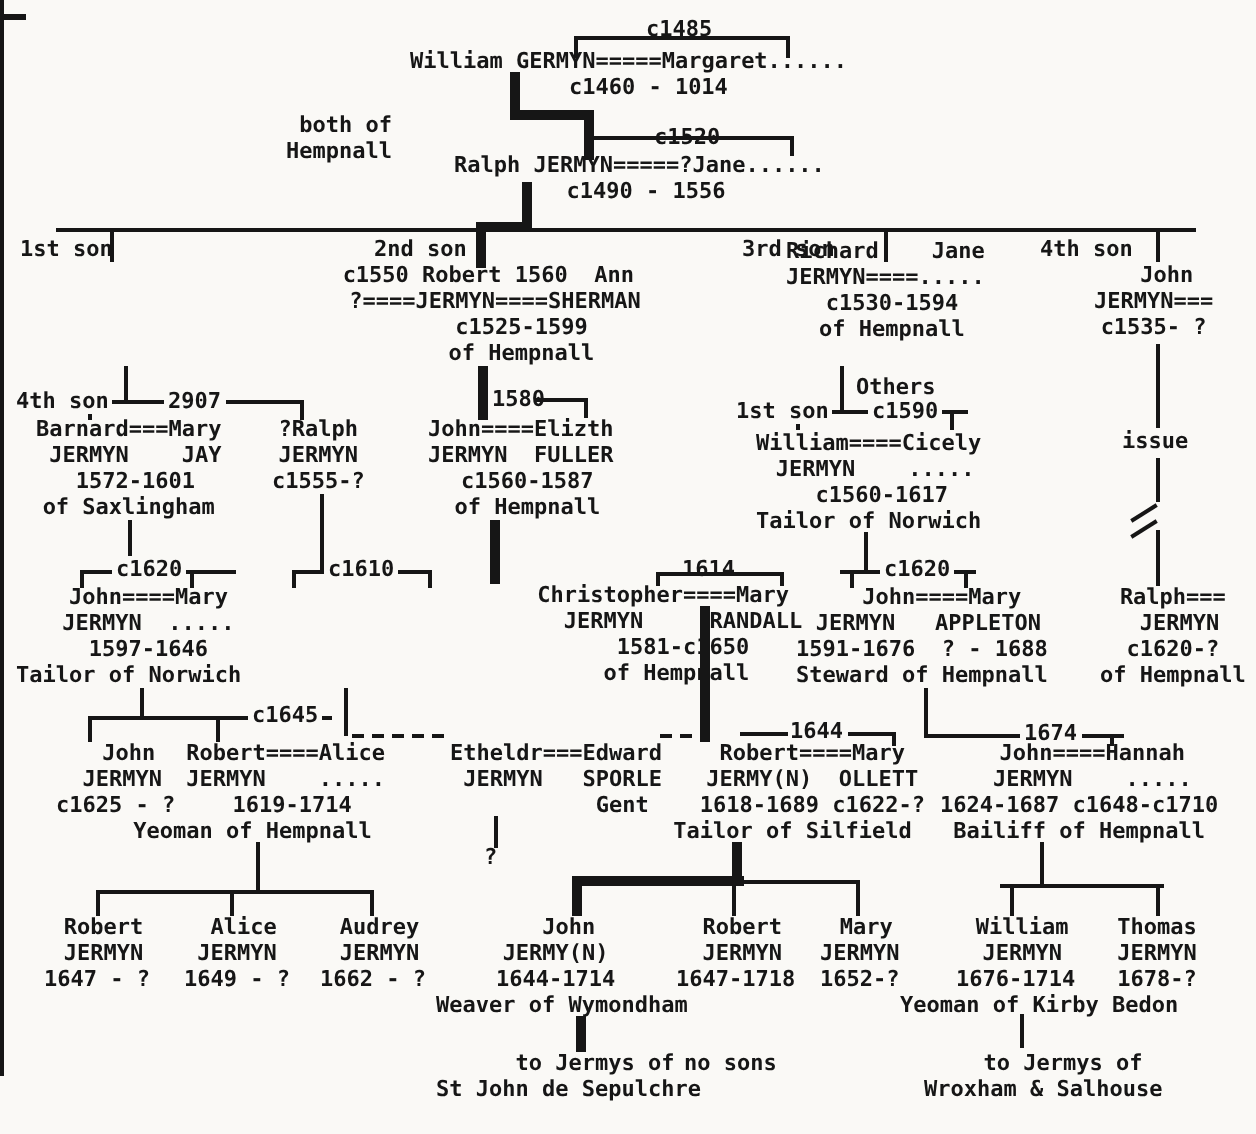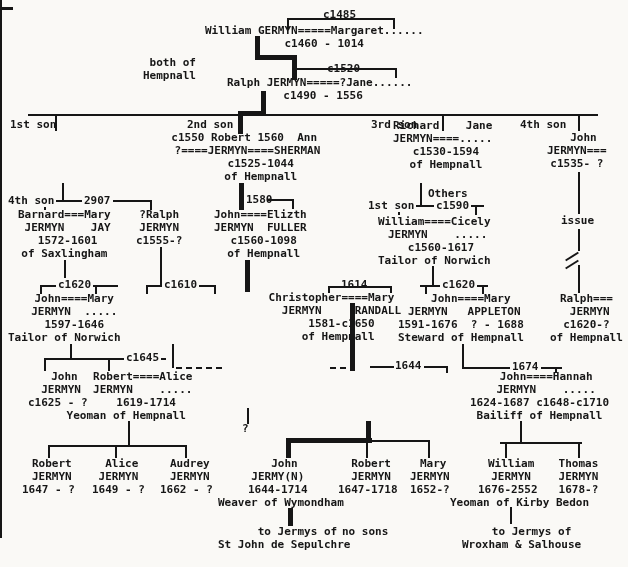--- a/index.html
+++ b/index.html
@@ -55,21 +55,21 @@
   <i class="ln v" style="left:55px;top:114px;height:17px"></i>
   <i class="ln v" style="left:442px;top:114px;height:17px"></i>
   <i class="ln v" style="left:578px;top:114px;height:17px"></i>
   <div class="t" style="left:10px;top:118px">1st son</div>
   <div class="t" style="left:187px;top:118px">2nd son</div>
   <div class="t" style="left:371px;top:118px">3rd son</div>
   <div class="t" style="left:520px;top:118px">4th son</div>
 
   <div class="t" style="left:168px;top:131px">c1550 Robert 1560  Ann
  ?====JERMYN====SHERMAN
-     c1525-1044
+     c1525-1599
      of Hempnall</div>
   <div class="t" style="left:393px;top:119px">Richard    Jane
 JERMYN====.....
  c1530-1594
  of Hempnall</div>
   <div class="t" style="left:547px;top:131px">  John
 JERMYN===
 c1535- ?</div>
 
   <i class="ln v" style="left:62px;top:183px;height:18px"></i>
@@ -101,21 +101,21 @@
 
   <div class="t" style="left:18px;top:208px">Barnard===Mary
  JERMYN    JAY
  1572-1601
 of Saxlingham</div>
   <div class="t" style="left:136px;top:208px">?Ralph
 JERMYN
 c1555-?</div>
   <div class="t" style="left:214px;top:208px">John====Elizth
 JERMYN  FULLER
- c1560-1098
+ c1560-1587
  of Hempnall</div>
   <div class="t" style="left:378px;top:215px">William====Cicely
  JERMYN    .....
   c1560-1617
 Tailor of Norwich</div>
 
   <i class="ln v" style="left:64px;top:260px;height:26px"></i>
   <i class="ln h" style="left:40px;top:285px;width:78px"></i>
   <i class="ln v" style="left:40px;top:285px;height:9px"></i>
   <i class="ln v" style="left:95px;top:285px;height:9px"></i>
@@ -178,20 +178,27 @@
   <i class="ln v" style="left:555px;top:367px;height:6px"></i>
   <div class="t md" style="left:510px;top:360px">1674</div>
 
   <div class="t" style="left:28px;top:370px">  John
  JERMYN
 c1625 - ?</div>
   <div class="t" style="left:60px;top:370px">     Robert====Alice
      JERMYN    .....
       1619-1714
 Yeoman of Hempnall</div>
+  <div class="t" style="left:225px;top:370px">Etheldr===Edward
+ JERMYN   SPORLE
+          Gent</div>
+  <div class="t" style="left:330px;top:370px">   Robert====Mary
+   JERMY(N)  OLLETT
+   1618-1689 c1622-?
+Tailor of Silfield</div>
   <div class="t" style="left:470px;top:370px">  John====Hannah
   JERMYN    .....
 1624-1687 c1648-c1710
 Bailiff of Hempnall</div>
 
   <i class="ln v" style="left:247px;top:408px;height:16px"></i>
   <div class="t" style="left:242px;top:422px">?</div>
 
   <i class="ln v" style="left:128px;top:421px;height:26px"></i>
   <i class="ln h" style="left:48px;top:445px;width:138px"></i>
@@ -224,21 +231,21 @@
 JERMY(N)
 1644-1714</div>
   <div class="t" style="left:338px;top:457px"> Robert
  JERMYN
 1647-1718</div>
   <div class="t" style="left:410px;top:457px"> Mary
 JERMYN
 1652-?</div>
   <div class="t" style="left:478px;top:457px"> William
  JERMYN
-1676-2552</div>
+1676-1714</div>
   <div class="t" style="left:552px;top:457px"> Thomas
  JERMYN
  1678-?</div>
 
   <div class="t" style="left:450px;top:496px">Yeoman of Kirby Bedon</div>
   <div class="t" style="left:218px;top:496px">Weaver of Wymondham</div>
 
   <i class="ln v th" style="left:288px;top:508px;height:18px"></i>
   <div class="t" style="left:218px;top:525px">    to Jermys of
 St John de Sepulchre</div>

